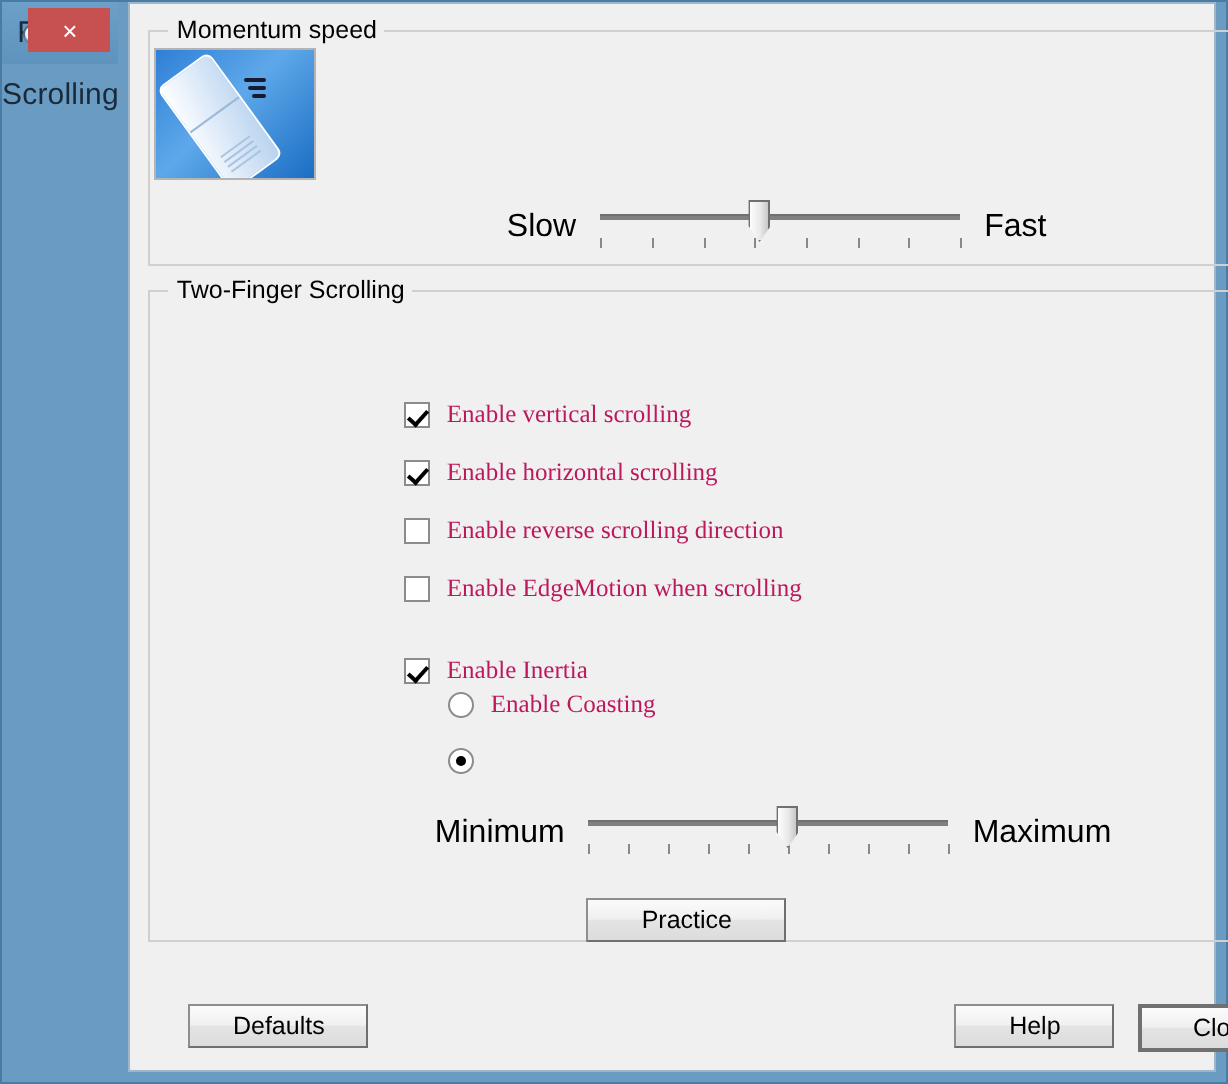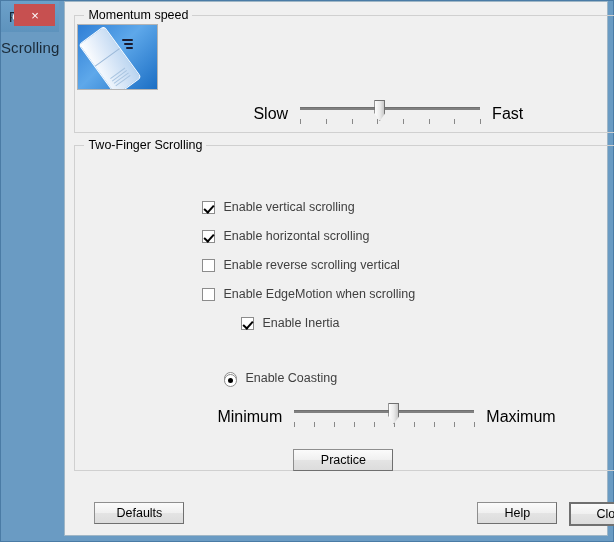--- a/index.html
+++ b/index.html
@@ -258,22 +258,23 @@
     left: 3px;
     top: 3px;
     width: 5px;
     height: 5px;
     border-radius: 50%;
     background: #000000;
   }
   .option-label {
     margin-left: 8px;
     font-size: 12.5px;
-    color: #404040;
+    color: #be185d;
     white-space: nowrap;
+    font-family: Liberation Serif, serif;
   }
 
   
   .btn {
     position: absolute;
     background: linear-gradient(to bottom, #fbfbfb 0%, #f0f0f0 48%, #e4e4e4 50%, #dcdcdc 100%);
     border: 1px solid #8e8e8e;
     border-right-color: #6f6f6f;
     border-bottom-color: #6f6f6f;
     font-family: "Liberation Sans", sans-serif;
@@ -359,34 +360,34 @@
       <span class="option-label">Enable vertical scrolling</span>
     </div>
 
     <div class="option" style="left:137px; top:227px;">
       <span class="checkbox checked"></span>
       <span class="option-label">Enable horizontal scrolling</span>
     </div>
 
     <div class="option" style="left:137px; top:256px;">
       <span class="checkbox"></span>
-      <span class="option-label">Enable reverse scrolling vertical</span>
+      <span class="option-label">Enable reverse scrolling direction</span>
     </div>
 
     <div class="option" style="left:137px; top:285px;">
       <span class="checkbox"></span>
       <span class="option-label">Enable EdgeMotion when scrolling</span>
     </div>
 
-    <div class="option" style="left:137px; top:314px;margin-left:39px;">
+    <div class="option" style="left:137px; top:326px;">
       <span class="checkbox checked"></span>
       <span class="option-label">Enable Inertia</span>
     </div>
 
-    <div class="option" style="left:159px; top:343px;margin-top:26px;">
+    <div class="option" style="left:159px; top:343px;">
       <span class="radio"></span>
       <span class="option-label">Enable Coasting</span>
     </div>
 
     <div class="option" style="left:159px; top:372px;">
       <span class="radio selected"></span>
     </div>
 
     <div class="slider-row" id="slider-inertia-row">
       <span class="slider-label">Minimum</span>

